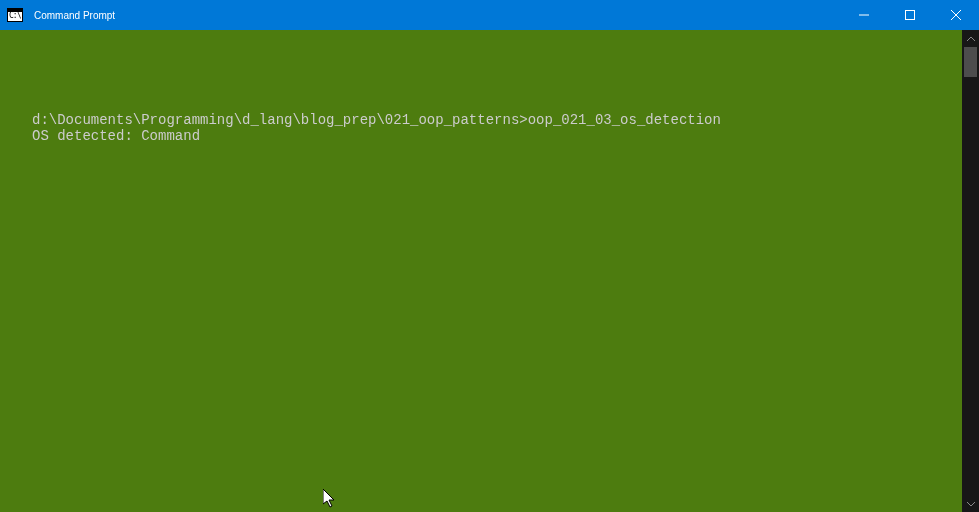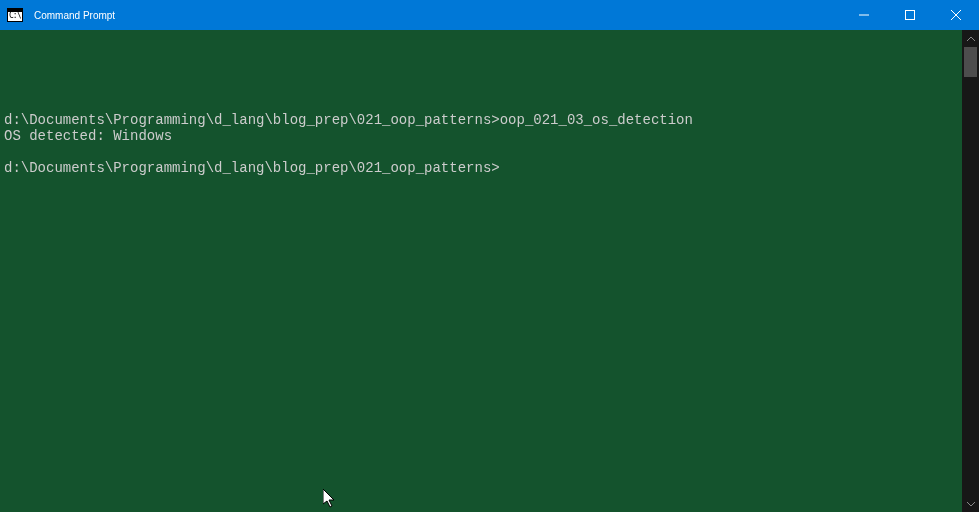--- a/index.html
+++ b/index.html
@@ -65,22 +65,23 @@
       height: 100%;
       display: flex;
       align-items: center;
       justify-content: center;
       color: #ffffff;
     }
     .win-btn svg { display: block; }
     .client {
       flex: 1;
       display: flex;
-      background: #14532d;
+      background: #4d7c0f;
       position: relative;
+      padding-left: 28px;
     }
     .terminal {
       flex: 1;
       padding: 2px 6px 6px 4px;
       font-family: Consolas, "Courier New", monospace;
       font-size: 14px;
       line-height: 16px;
       color: #cccccc;
       white-space: pre;
       overflow: hidden;
@@ -150,21 +151,21 @@
           <line x1="0" y1="0" x2="10" y2="10" stroke="#ffffff" stroke-width="1"></line>
           <line x1="10" y1="0" x2="0" y2="10" stroke="#ffffff" stroke-width="1"></line>
         </svg>
       </div>
     </div>
   </div>
 
   <div class="client">
     <div class="terminal">
       <div class="blank"></div>
-      <div id="term-lines"><div class="line">d:\Documents\Programming\d_lang\blog_prep\021_oop_patterns&gt;oop_021_03_os_detection</div><div class="line">OS detected: Windows</div><div class="line"></div><div class="line">d:\Documents\Programming\d_lang\blog_prep\021_oop_patterns&gt;</div></div>
+      <div id="term-lines"><div class="line">d:\Documents\Programming\d_lang\blog_prep\021_oop_patterns&gt;oop_021_03_os_detection</div><div class="line">OS detected: Command</div><div class="line"></div></div>
     </div>
     <div class="scrollbar">
       <div class="sb-arrow">
         <svg width="8" height="4" viewBox="0 0 8 4">
           <polyline points="0,4 4,0 8,4" fill="none" stroke="#888" stroke-width="1"></polyline>
         </svg>
       </div>
       <div class="sb-track">
         <div class="sb-thumb"></div>
       </div>

